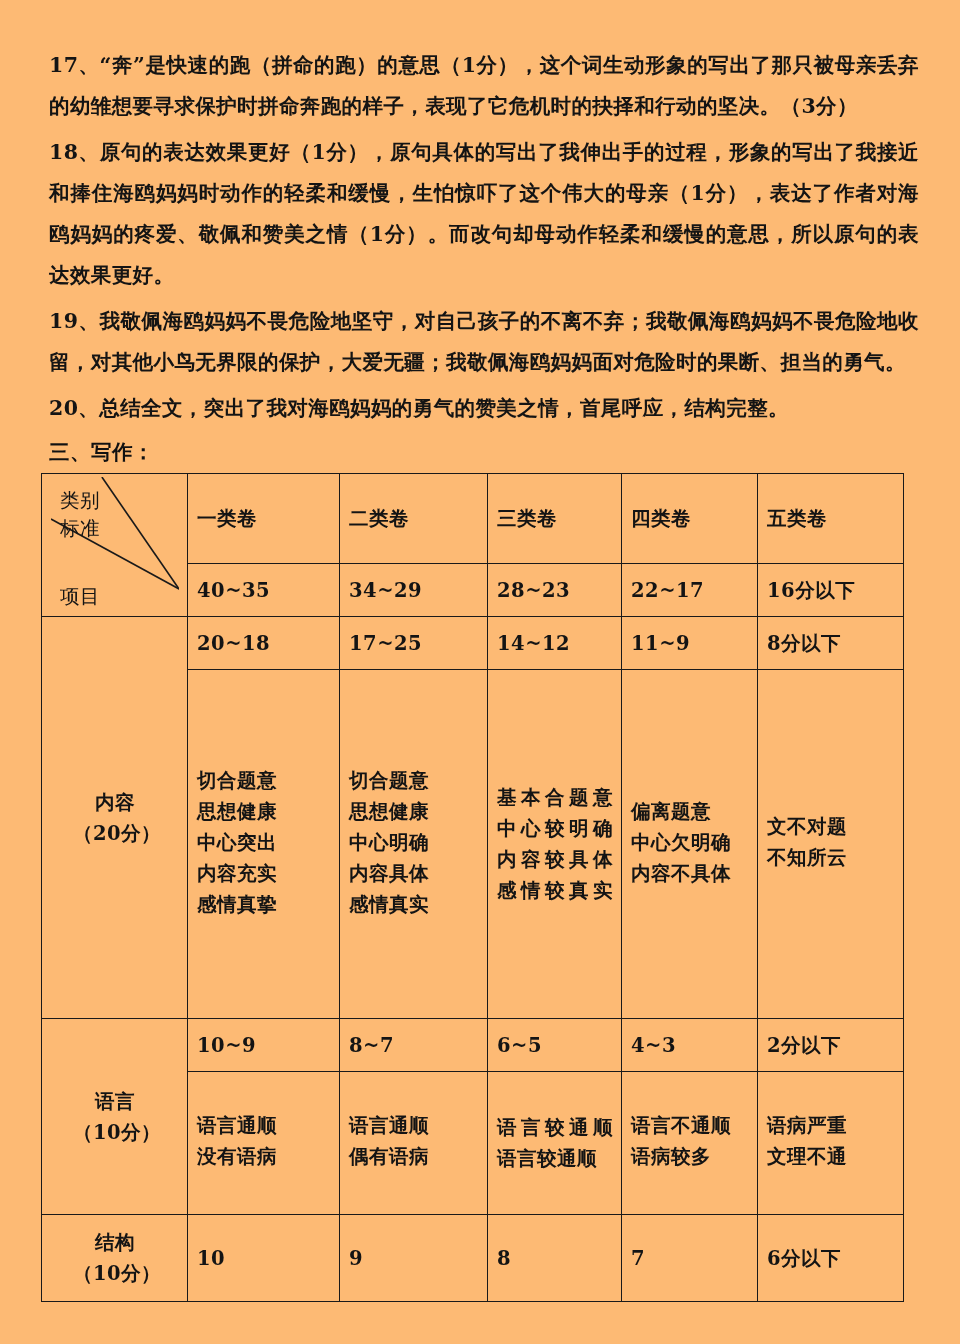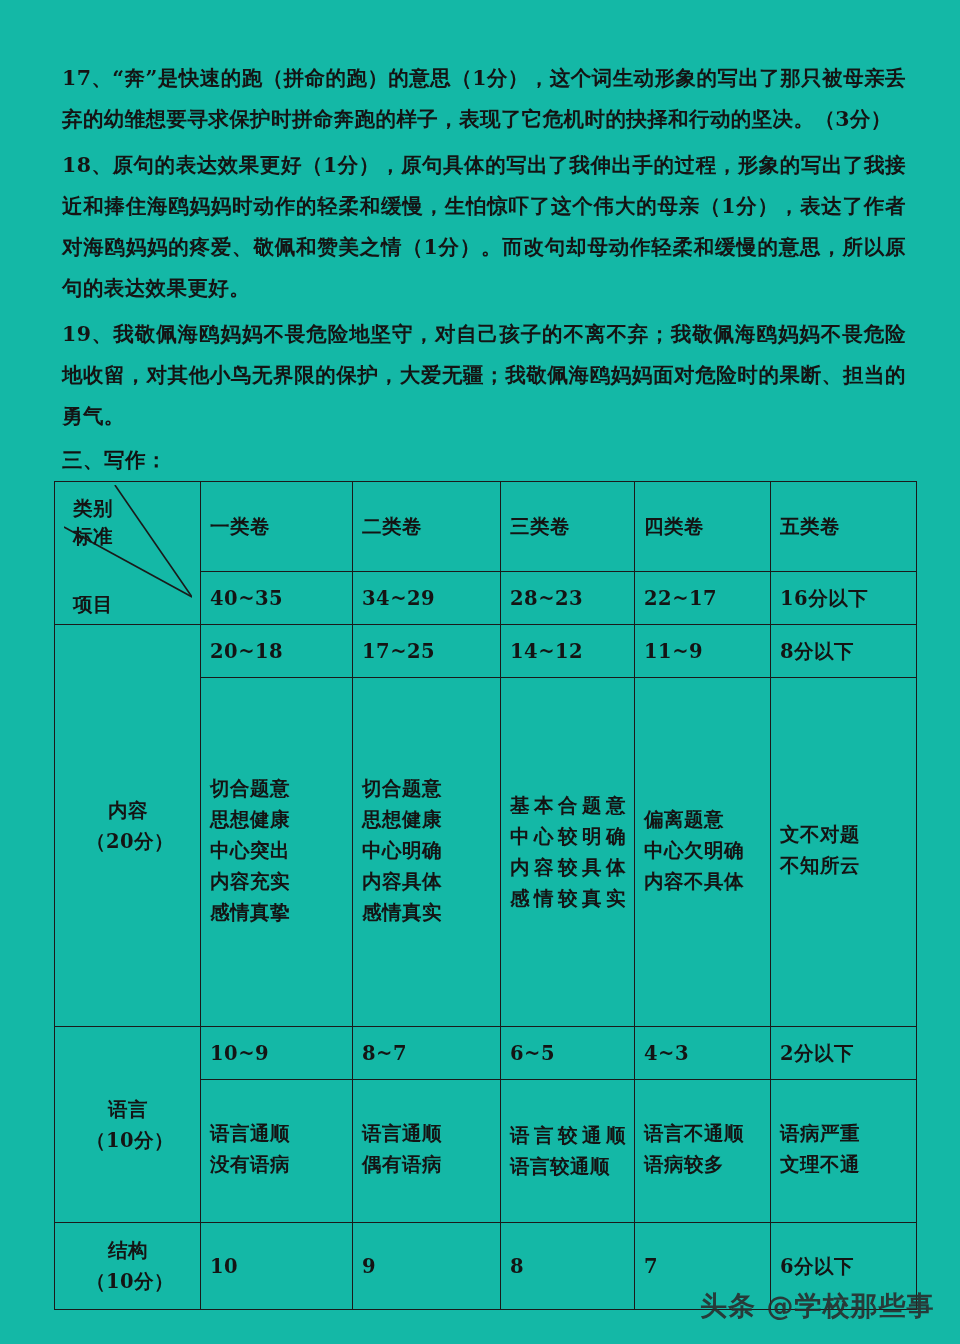--- a/index.html
+++ b/index.html
@@ -12,22 +12,22 @@
     height: 1344px;
     overflow: hidden;
     font-family: "DejaVu Serif", "Liberation Serif", serif;
     color: #111111;
     position: relative;
   }
   .page {
     position: relative;
     width: 960px;
     height: 1344px;
-    background: #14b8a6;
-    padding: 14px;
+    background: #fdba74;
+    padding: 1px;
     box-sizing: border-box;
   }
 
   
   .answers {
     padding: 44px 40px 0 48px;
   }
   .answer-para {
     font-size: 20.5px;
     line-height: 41px;
@@ -95,21 +95,21 @@
   .corner svg {
     position: absolute;
     inset: 0;
     width: 100%;
     height: 100%;
   }
   .corner-label {
     position: absolute;
     left: 9px;
     font-size: 19.5px;
-    font-weight: 700;
+    font-weight: 400;
     letter-spacing: 0.5px;
   }
   .corner-label.l1 { top: 8px; }
   .corner-label.l2 { top: 36px; }
   .corner-label.l3 { top: 104px; }
 
   .score-cell { height: 46px; }
   .score-row td { line-height: 28px; }
 
   .stack {
@@ -156,20 +156,21 @@
 </style>
 </head>
 <body>
 
 <div class="page">
 
   <div class="answers">
     <p class="answer-para">17、“奔”是快速的跑（拼命的跑）的意思（1分），这个词生动形象的写出了那只被母亲丢弃的幼雏想要寻求保护时拼命奔跑的样子，表现了它危机时的抉择和行动的坚决。（3分）</p>
     <p class="answer-para">18、原句的表达效果更好（1分），原句具体的写出了我伸出手的过程，形象的写出了我接近和捧住海鸥妈妈时动作的轻柔和缓慢，生怕惊吓了这个伟大的母亲（1分），表达了作者对海鸥妈妈的疼爱、敬佩和赞美之情（1分）。而改句却母动作轻柔和缓慢的意思，所以原句的表达效果更好。</p>
     <p class="answer-para">19、我敬佩海鸥妈妈不畏危险地坚守，对自己孩子的不离不弃；我敬佩海鸥妈妈不畏危险地收留，对其他小鸟无界限的保护，大爱无疆；我敬佩海鸥妈妈面对危险时的果断、担当的勇气。</p>
+    <p class="answer-para">20、总结全文，突出了我对海鸥妈妈的勇气的赞美之情，首尾呼应，结构完整。</p>
   </div>
 
   <div class="section-heading">三、写作：</div>
 
   <div class="grading-table-wrap">
     <table class="grading">
       <colgroup>
         <col class="c0">
           <col class="c1">
           <col class="c2">
@@ -310,15 +311,14 @@
           <td class="cell-mid">9</td>
           <td class="cell-mid">8</td>
           <td class="cell-mid">7</td>
           <td class="cell-mid">6分以下</td>
         </tr>
 
       </tbody>
     </table>
   </div>
 
-  <div class="watermark">头条 @学校那些事</div>
 
 </div>
 
 </body></html>

